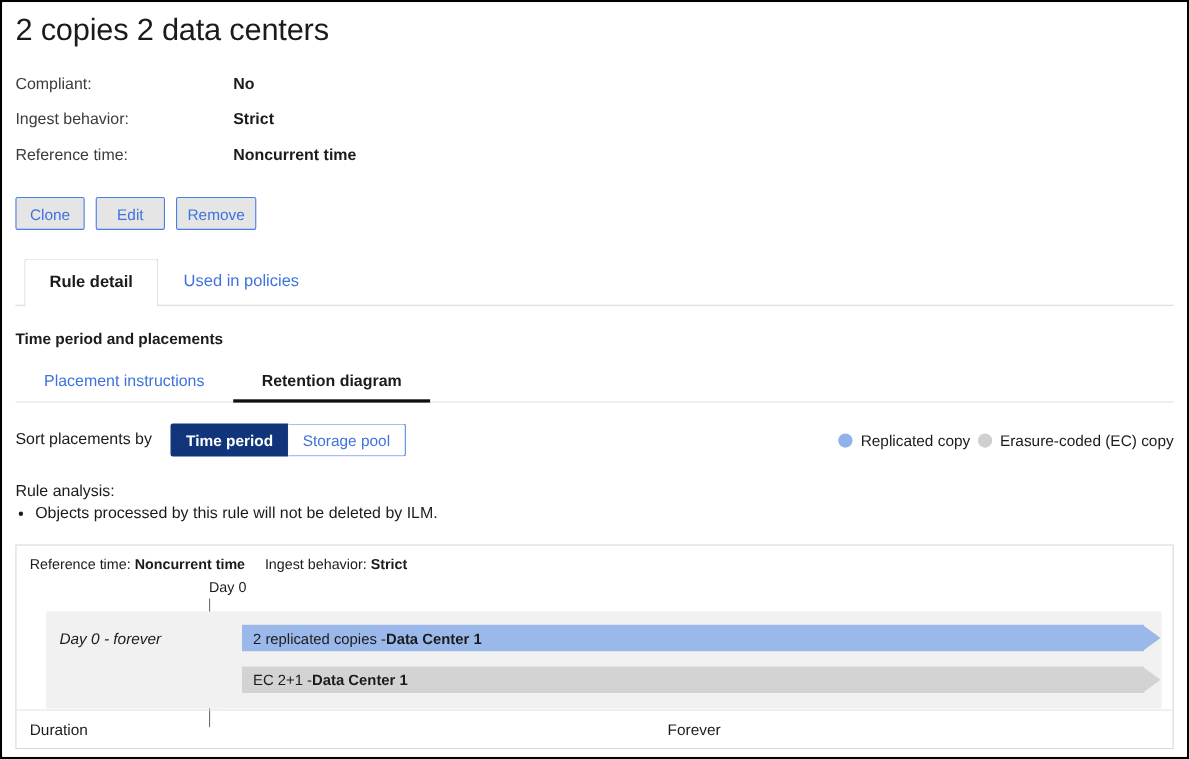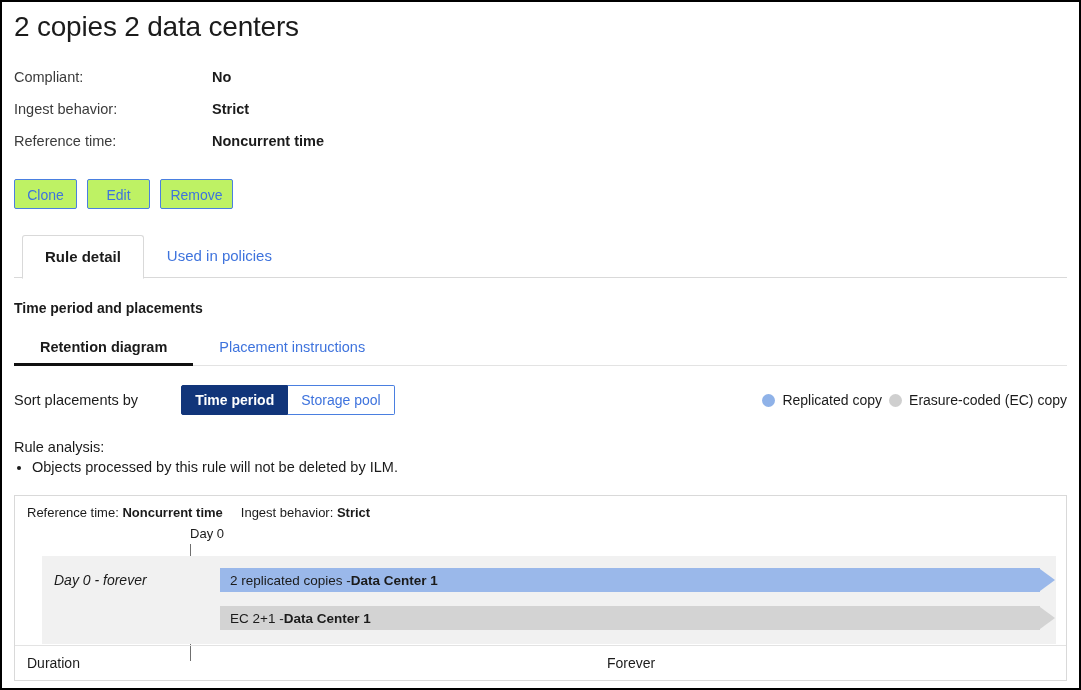--- a/index.html
+++ b/index.html
@@ -58,21 +58,21 @@
   }
 
   
   .btn-row {
     margin-top: 22px;
     display: flex;
     gap: 10px;
   }
   .btn {
     border: 1px solid #4a7fe0;
-    background: #bef264;
+    background: #e5e5e5;
     color: #3e73dd;
     font-size: 14px;
     font-family: "Liberation Sans", sans-serif;
     padding: 6px 0;
     width: 63px;
     text-align: center;
     border-radius: 2px;
     cursor: pointer;
     line-height: 18px;
     box-sizing: border-box;
@@ -201,21 +201,20 @@
     box-sizing: border-box;
     border: 1px solid #4a7fe0;
     background: #ffffff;
     color: #3e73dd;
   }
   .toggle-btn.selected {
     background: #11357a;
     border-color: #11357a;
     color: #ffffff;
     font-weight: bold;
-    margin-left: 26px;
   }
   .toggle-btn:first-child { border-radius: 2px 0 0 2px; }
   .toggle-btn:last-child  { border-radius: 0 2px 2px 0; border-left: none;}
 
   .legend {
     margin-left: auto;
     display: flex;
     align-items: center;
     gap: 7px;
     font-size: 14px;
@@ -416,22 +415,22 @@
       <div class="card-tab active">Rule detail</div>
       <div class="card-tab">Used in policies</div>
     </div>
   </div>
 
   <div class="section-title">Time period and placements</div>
 
   <div class="line-tabs">
     <div class="baseline"></div>
     <div class="tablist">
+      <div class="line-tab">Placement instructions</div>
       <div class="line-tab active">Retention diagram</div>
-      <div class="line-tab">Placement instructions</div>
     </div>
   </div>
 
   <div class="sort-row">
     <div class="sort-label">Sort placements by</div>
     <div class="toggle-group">
       <div class="toggle-btn selected">Time period</div>
       <div class="toggle-btn">Storage pool</div>
     </div>
     <div class="legend">

